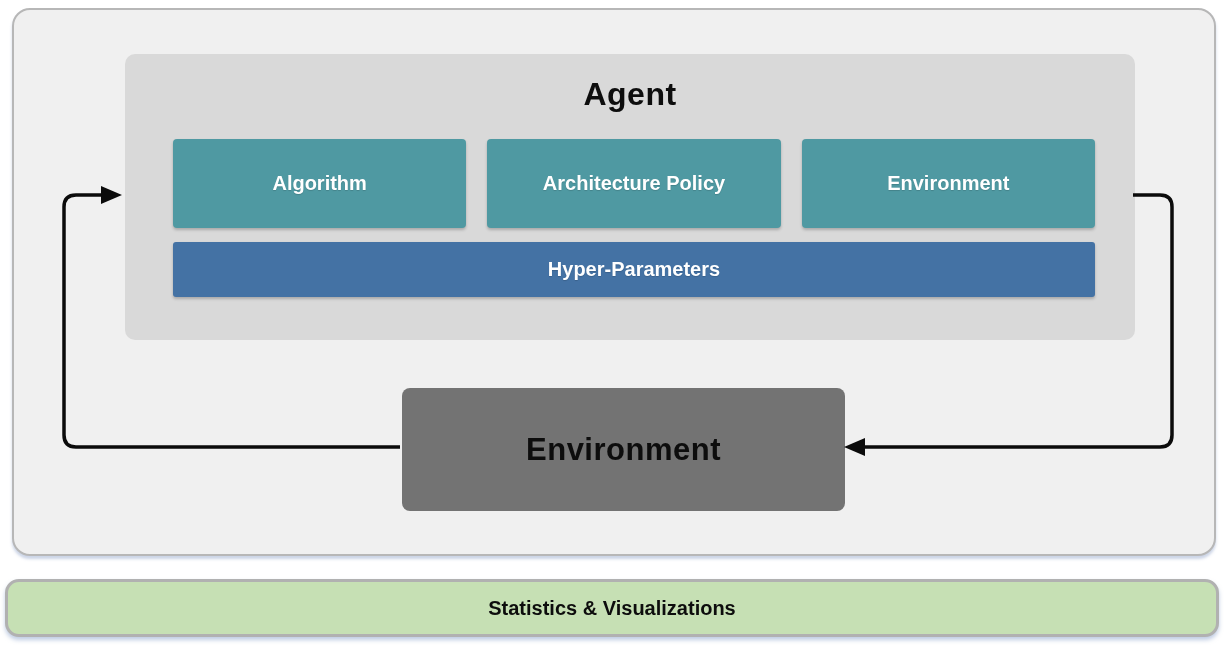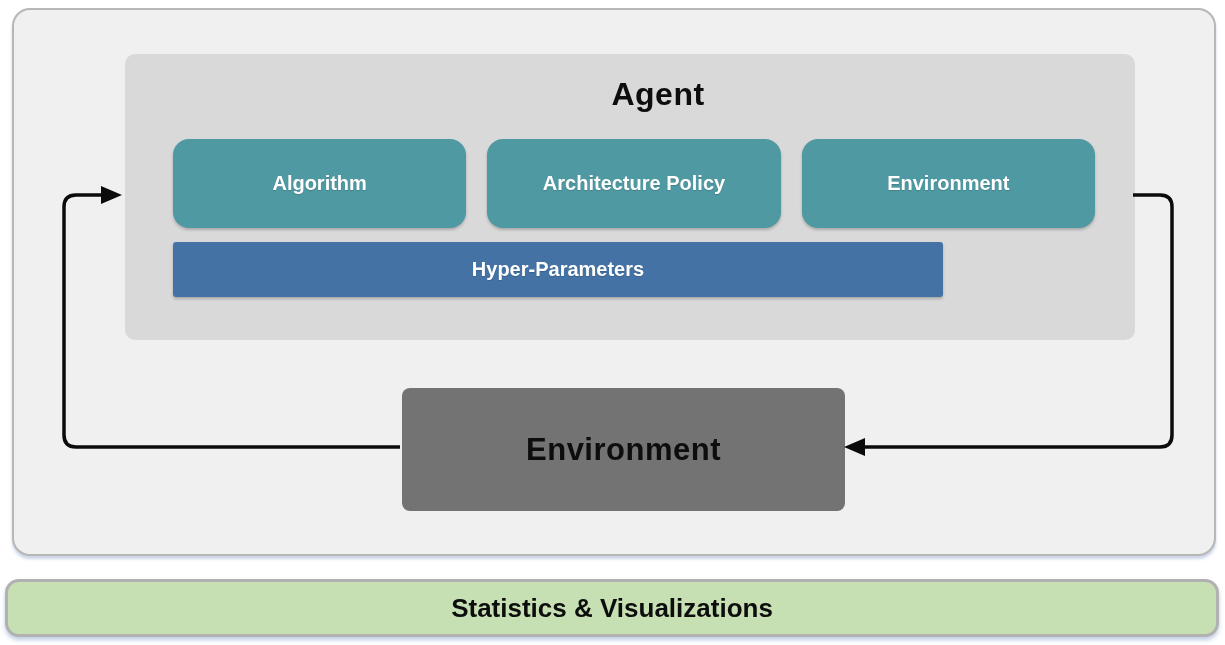--- a/index.html
+++ b/index.html
@@ -21,39 +21,38 @@
   .agent-box {
     position: absolute; left: 111px; top: 44px; width: 1010px; height: 286px;
     background: #d9d9d9;
     border-radius: 10px;
   }
   .agent-title {
     position: absolute; left: 0; top: 22px; width: 100%;
     text-align: center;
     font-size: 32px; font-weight: 700; color: #0d0d0d;
     letter-spacing: 0.5px;
-    margin-left: 28px;
   }
 
   .modules-row {
     position: absolute; left: 48px; top: 85px; width: 922px; height: 89px;
     display: flex; gap: 21px;
   }
   .module-box {
     flex: 1 1 0;
     background: #4f99a2;
-    border-radius: 16px;
+    border-radius: 4px;
     box-shadow: 0 2px 3px rgba(0,0,0,0.22);
     display: flex; align-items: center; justify-content: center;
     color: #ffffff; font-size: 20px; font-weight: 700;
     text-shadow: 0 1px 1px rgba(0,0,0,0.15);
   }
 
   .hyper-bar {
-    position: absolute; left: 48px; top: 188px; width: 770px; height: 55px;
+    position: absolute; left: 48px; top: 188px; width: 922px; height: 55px;
     background: #4472a4;
     border-radius: 3px;
     box-shadow: 0 2px 3px rgba(0,0,0,0.22);
     display: flex; align-items: center; justify-content: center;
     color: #ffffff; font-size: 20px; font-weight: 700;
     text-shadow: 0 1px 1px rgba(0,0,0,0.15);
   }
 
   .environment-box {
     position: absolute; left: 388px; top: 378px; width: 443px; height: 123px;
@@ -71,21 +70,21 @@
   }
 
   
   .stats-bar {
     position: absolute; left: 5px; top: 579px; width: 1214px; height: 58px;
     background: #c6e0b4;
     border: 3px solid #b1b1b1;
     border-radius: 14px;
     box-shadow: 0 3px 4px rgba(130,155,200,0.5);
     display: flex; align-items: center; justify-content: center;
-    font-size: 26px; font-weight: 700; color: #0d0d0d;
+    font-size: 20px; font-weight: 700; color: #0d0d0d;
   }
 </style>
 </head>
 <body>
 
 <div class="canvas">
 
   <div class="main-panel">
 
     <div class="agent-box">

